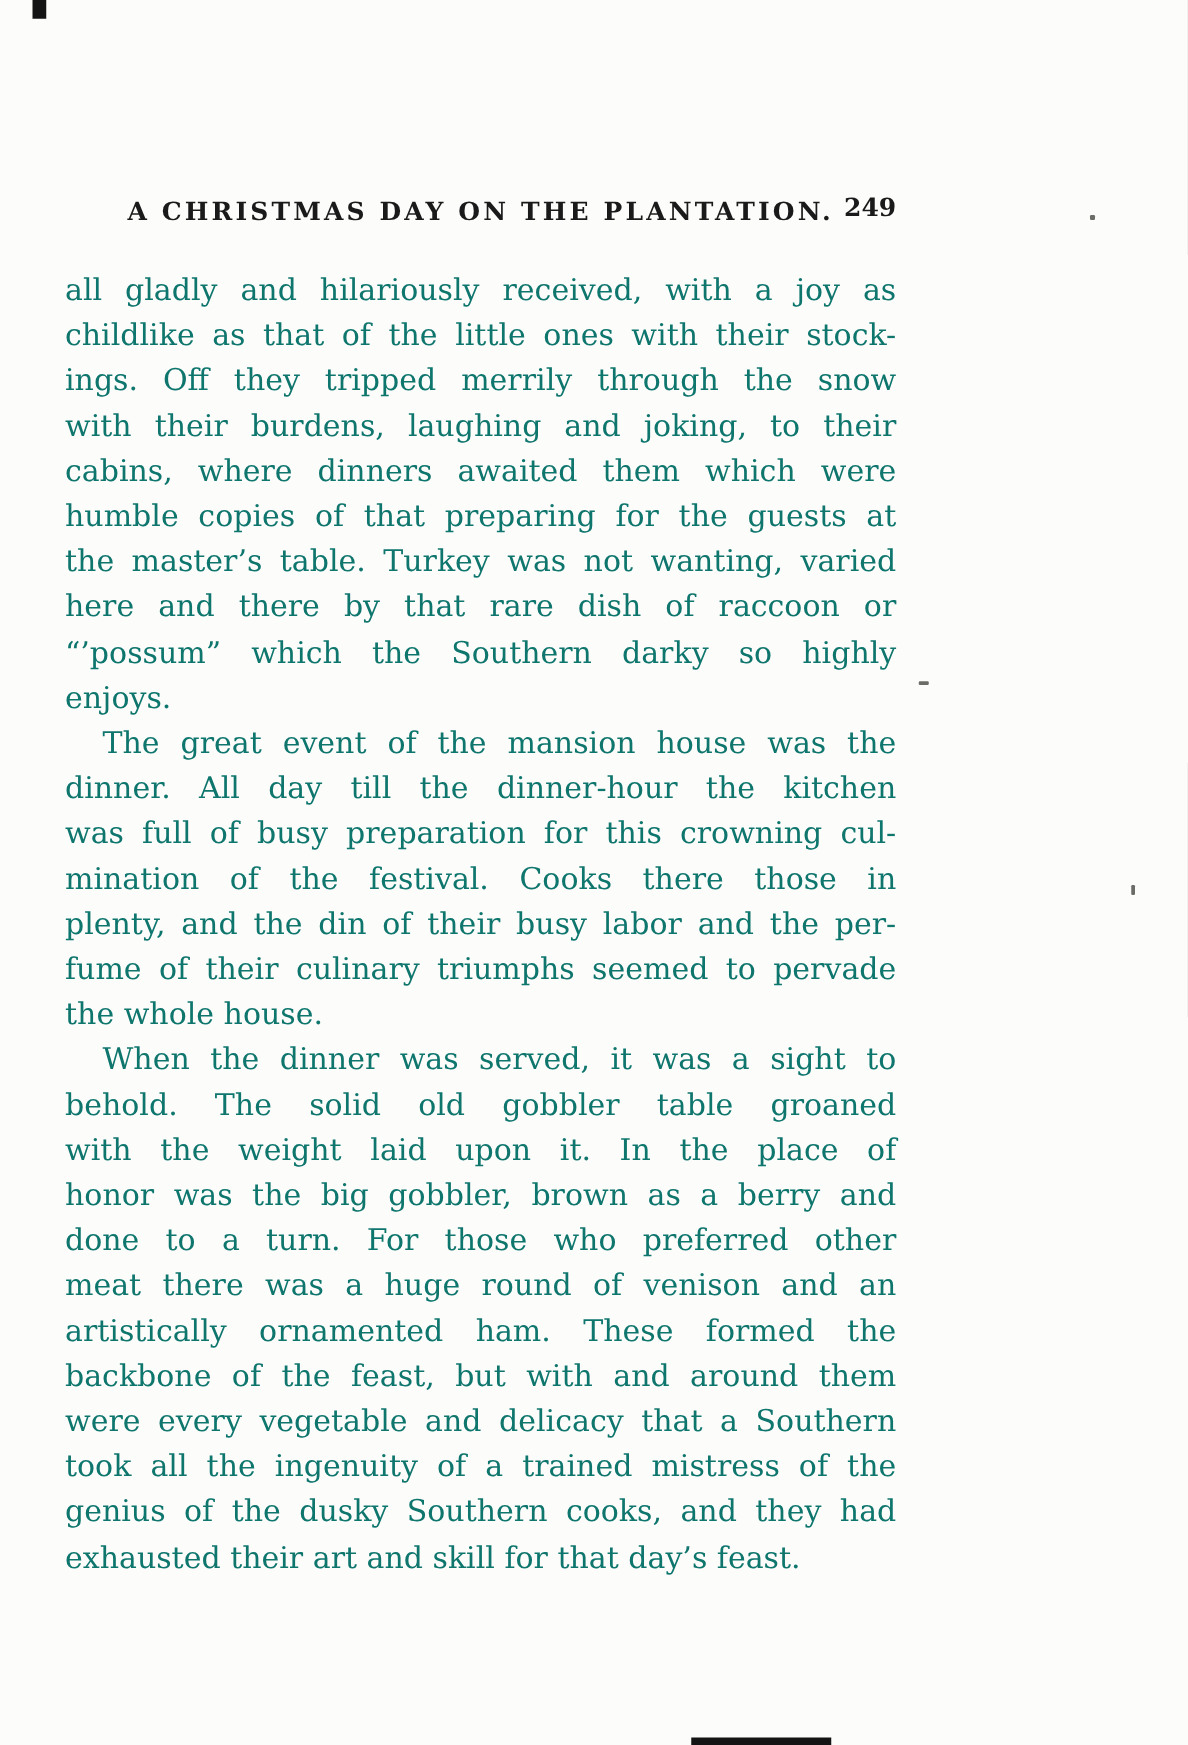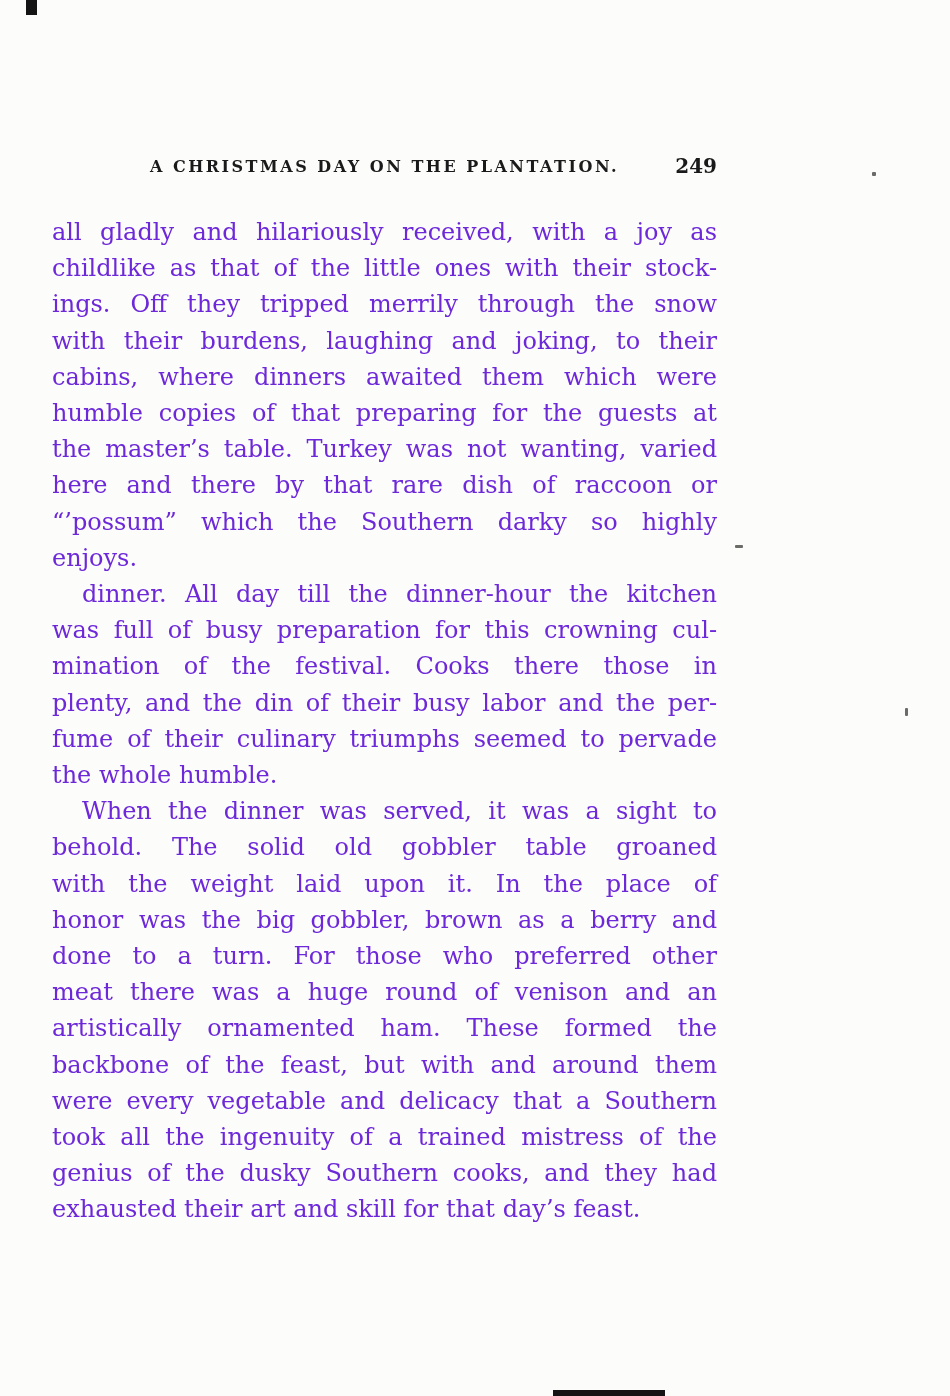--- a/index.html
+++ b/index.html
@@ -18,21 +18,21 @@
   .running-head {
     position: absolute;
     top: 157px; left: 52px; width: 665px;
     height: 30px;
   }
   .running-title {
     position: absolute;
     left: 0; right: 0;
     text-align: center;
     font-weight: bold;
-    font-size: 16px;
+    font-size: 20px;
     letter-spacing: 2.5px;
     color: #1a1a1a;
     white-space: nowrap;
   }
   .page-number {
     position: absolute;
     right: 0; top: -3px;
     font-size: 20px;
     font-weight: bold;
     color: #1a1a1a;
@@ -42,21 +42,21 @@
     top: 214px; left: 52px;
     width: 665px;
   }
   .para { margin: 0; }
   .line {
     font-size: 24px;
     line-height: 36.2px;
     text-align: justify;
     text-align-last: justify;
     white-space: normal;
-    color: #6d28d9;
+    color: #0f766e;
   }
   .line.last { text-align-last: left; }
   .para.indent .line:first-child { text-indent: 30px; }
   .artifact { position: absolute; background: #141414; }
   .speck { position: absolute; background: #6b6b68; border-radius: 1px; }
 </style>
 </head>
 <body>
 
 <div class="page">
@@ -73,26 +73,27 @@
         <div class="line">ings.  Off they tripped merrily through the snow</div>
         <div class="line">with their burdens, laughing and joking, to their</div>
         <div class="line">cabins, where dinners awaited them which were</div>
         <div class="line">humble copies of that preparing for the guests at</div>
         <div class="line">the master’s table.   Turkey was not wanting, varied</div>
         <div class="line">here and there by that rare dish of raccoon or</div>
         <div class="line">“’possum” which the Southern darky so highly</div>
         <div class="line last">enjoys.</div>
       </div>
       <div class="para indent">
+        <div class="line">The great event of the mansion house was the</div>
         <div class="line">dinner.  All day till the dinner-hour the kitchen</div>
         <div class="line">was full of busy preparation for this crowning cul-</div>
         <div class="line">mination of the festival.   Cooks there those in</div>
         <div class="line">plenty, and the din of their busy labor and the per-</div>
         <div class="line">fume of their culinary triumphs seemed to pervade</div>
-        <div class="line last">the whole humble.</div>
+        <div class="line last">the whole house.</div>
       </div>
       <div class="para indent">
         <div class="line">When the dinner was served, it was a sight to</div>
         <div class="line">behold.   The solid old gobbler table groaned</div>
         <div class="line">with the weight laid upon it.   In the place of</div>
         <div class="line">honor was the big gobbler, brown as a berry and</div>
         <div class="line">done to a turn.   For those who preferred other</div>
         <div class="line">meat there was a huge round of venison and an</div>
         <div class="line">artistically ornamented ham.   These formed the</div>
         <div class="line">backbone of the feast, but with and around them</div>

